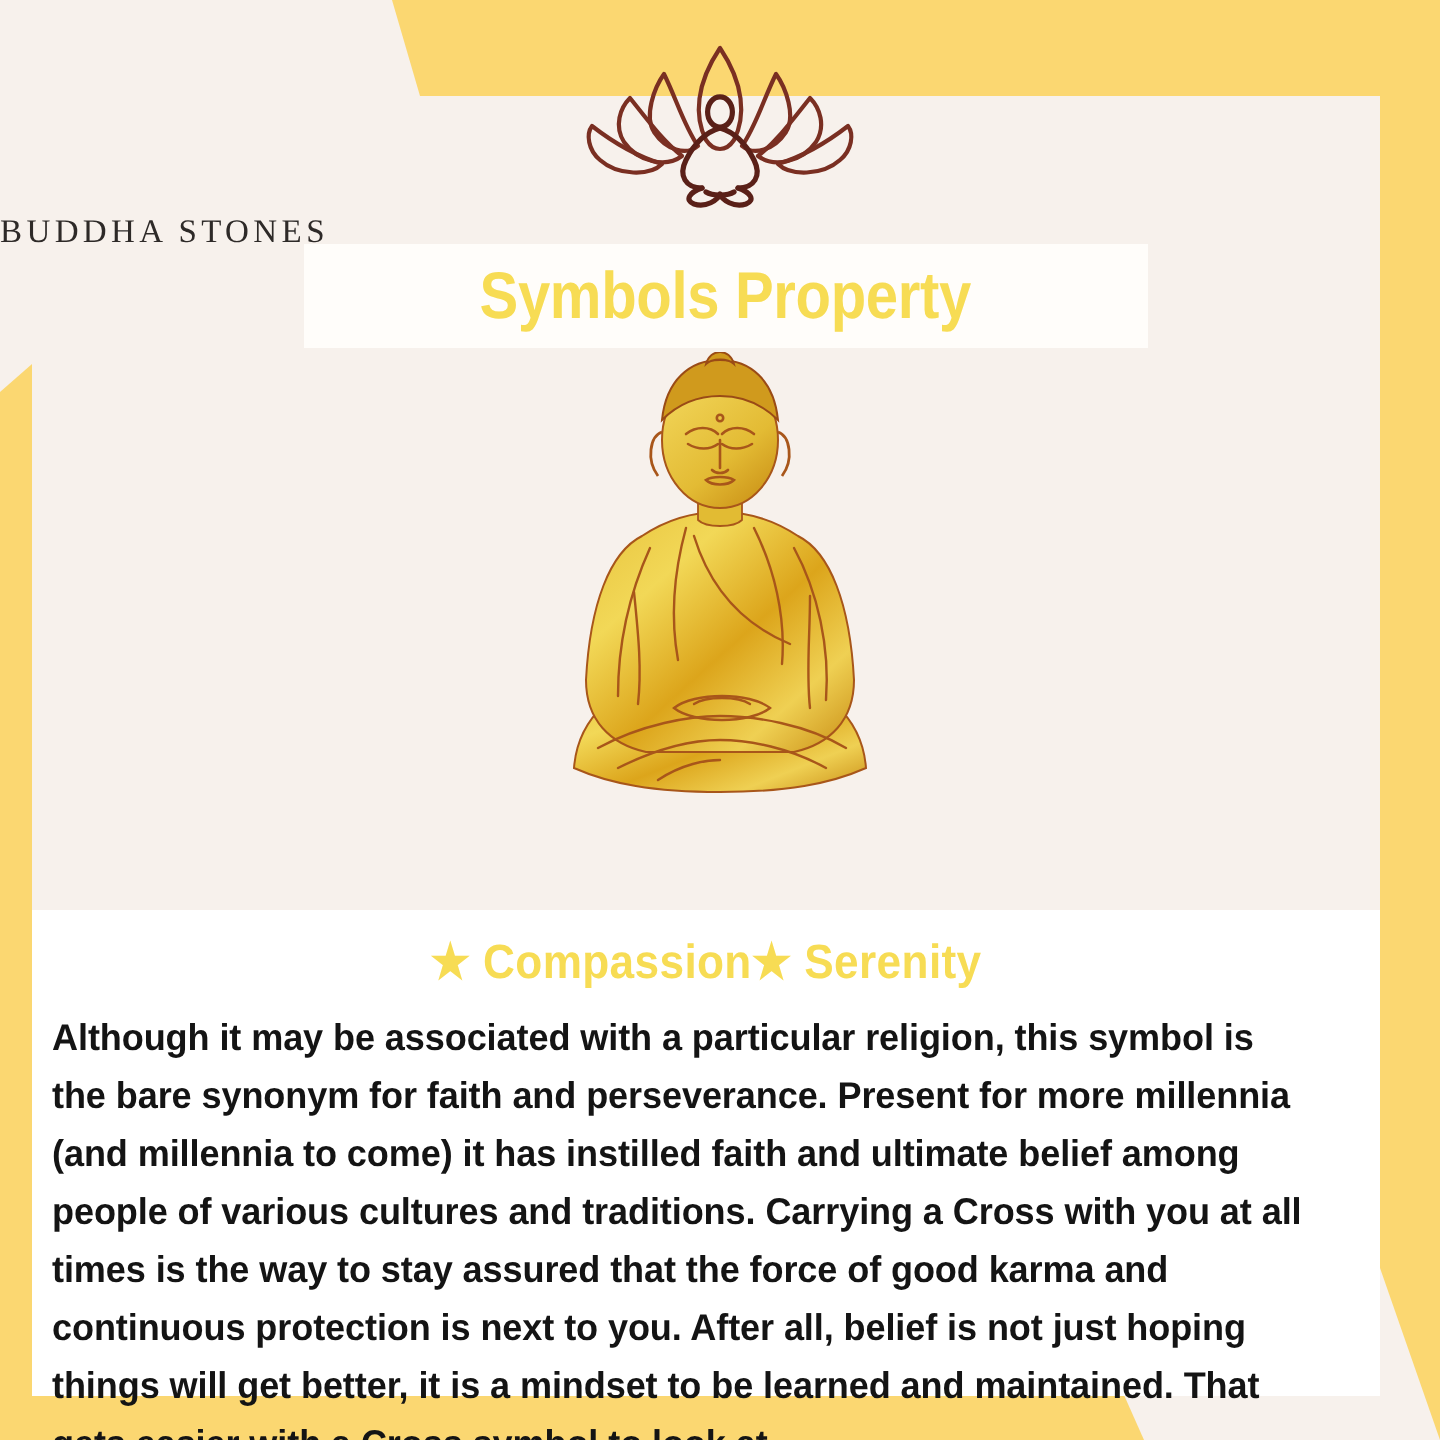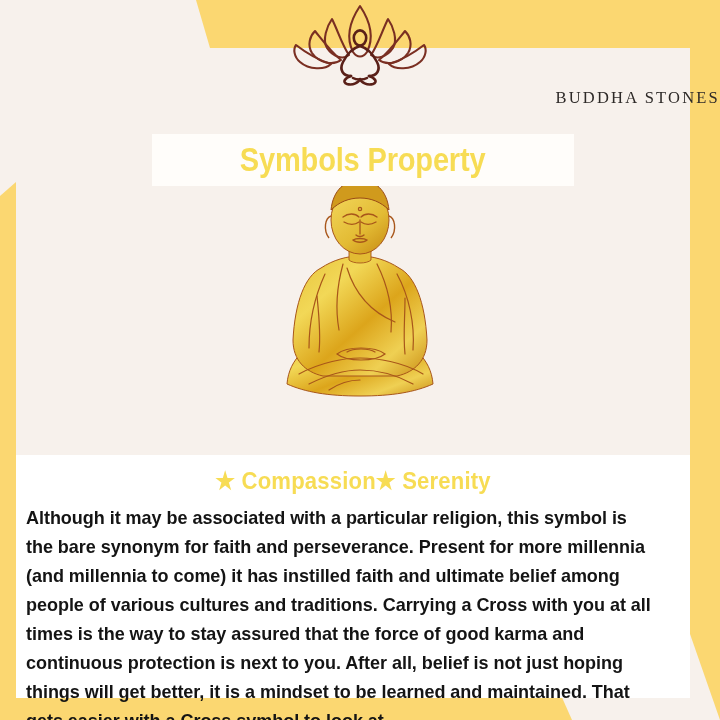--- a/index.html
+++ b/index.html
@@ -74,41 +74,42 @@
     background: #f7f1ec;
     z-index: 2;
   }
 
   
   .brand-block {
     position: absolute;
     left: 0;
     top: 0;
     width: 720px;
-    text-align: right;
+    text-align: left;
     z-index: 5;
+    padding-top: 18px;
   }
   .logo-mark {
     display: block;
     margin: 0 auto;
   }
   .brand-name {
     margin-top: 2px;
     font-family: "Liberation Serif", serif;
     font-size: 16.5px;
     letter-spacing: 2.2px;
     color: #2e2a28;
     font-weight: 400;
   }
 
   
   .title-band {
     position: absolute;
     left: 152px;
-    top: 134px;
+    top: 122px;
     width: 422px;
     height: 52px;
     background: #fffdfa;
     z-index: 5;
     display: flex;
     align-items: center;
     justify-content: center;
   }
   .title-text {
     font-family: "Liberation Sans Narrow", "Liberation Sans", sans-serif;

